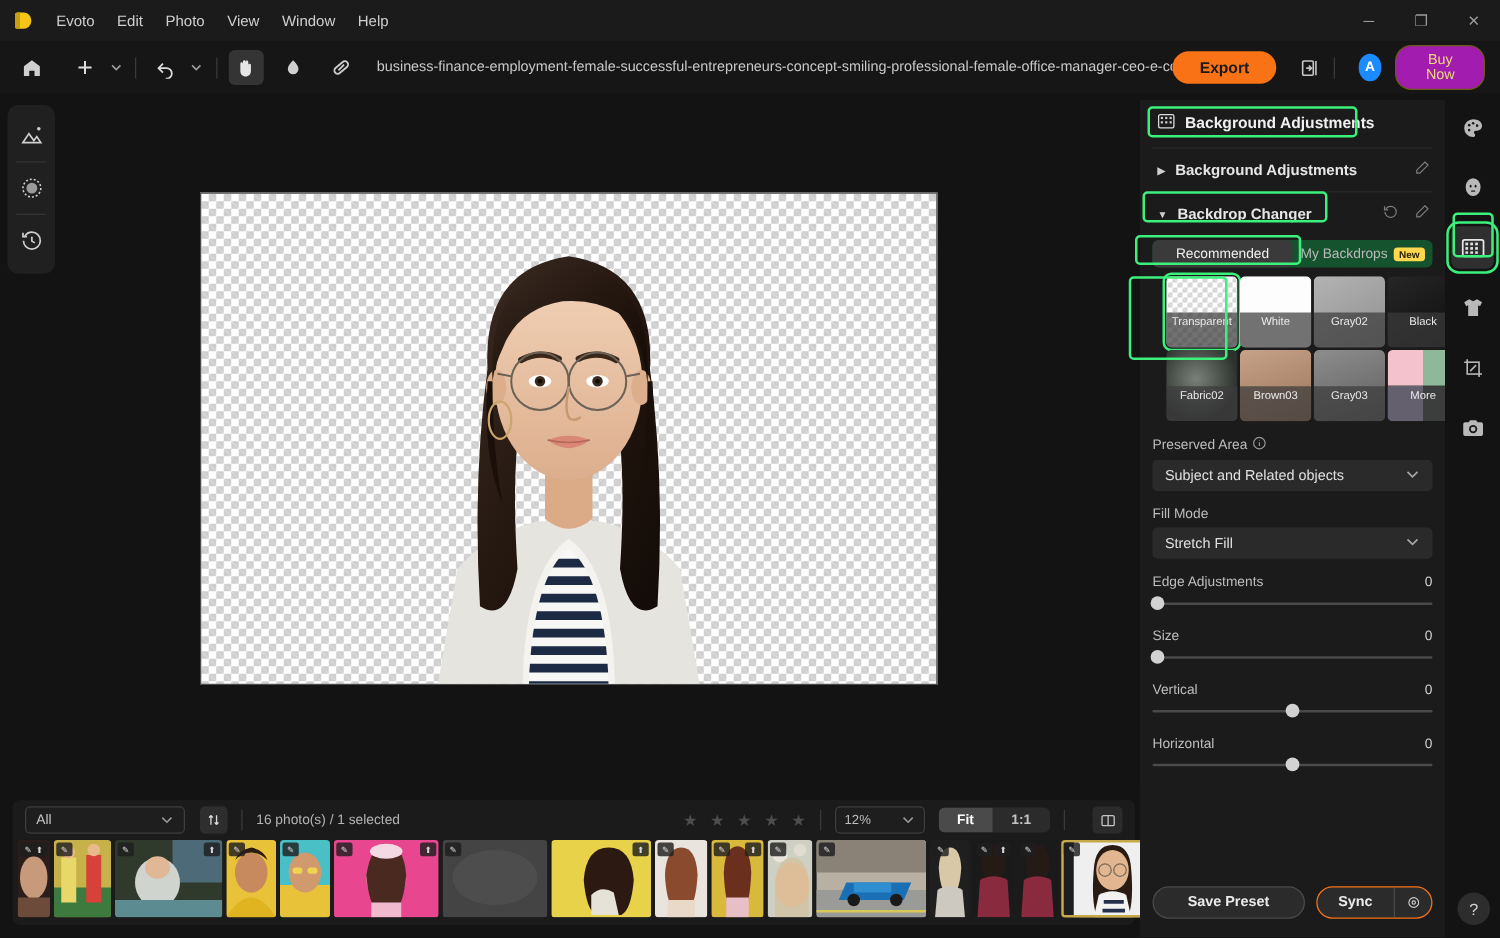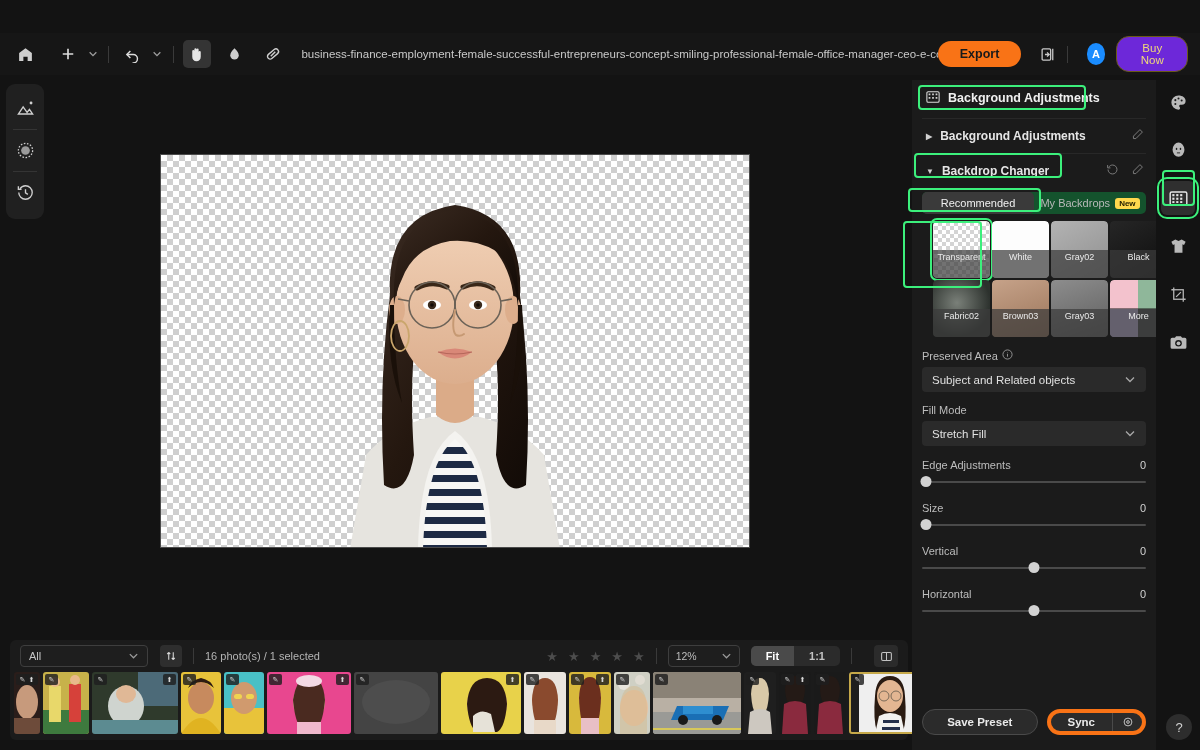--- a/index.html
+++ b/index.html
@@ -61,21 +61,21 @@
   .share-btn {
     width: 26px; height: 24px; margin-left: 16px; display: flex;
     align-items: center; justify-content: center; color: #c9c9c9;
   }
   .avatar {
     width: 22px; height: 22px; border-radius: 50%; background: #1a8cff; color: #fff;
     font-size: 11px; font-weight: bold; display: flex; align-items: center;
     justify-content: center; margin-left: 12px;
   }
   .buy-btn {
-    margin-left: 11px; border: 1px solid #6b5a18; color: #efd97a; background: #6d28d9;
+    margin-left: 11px; border: 1px solid #6b5a18; color: #efd97a; background: #a21caf;
     font-size: 11.5px; border-radius: 13px; padding: 5px 15px;
   }
 
   
   .left-rail {
     position: absolute; left: 6px; top: 84px; width: 38px; height: 135px;
     background: #202020; border-radius: 9px; display: flex; flex-direction: column;
     align-items: center; padding-top: 4px;
   }
   .rail-ico {
@@ -218,21 +218,21 @@
   }
 
   .panel-footer {
     position:absolute; left:0; bottom: 0; width: 244px; height: 56px;
     display:flex; align-items:center; padding: 0 10px; gap: 9px;
   }
   .btn-preset {
     flex: 1; height: 26px; border:1px solid #4a4a4a; background:#2b2b2b; border-radius:13px;
     font-size: 11.5px; color:#eaeaea; display:flex; align-items:center; justify-content:center; font-weight:bold;
   }
-  .sync-group { display:flex; height:26px; border:4px solid #f97316; border-radius:13px; overflow:hidden; background:#2b2b2b; }
+  .sync-group { display:flex; height:26px; border:1px solid #f97316; border-radius:13px; overflow:hidden; background:#2b2b2b; }
   .sync-group .lbl { padding: 0 17px; font-size: 11.5px; color:#eaeaea; display:flex; align-items:center; font-weight:bold; }
   .sync-group .gear { width: 30px; border-left:1px solid #4a4a4a; display:flex; align-items:center; justify-content:center; color:#cfcfcf; font-size:11px; }
 
   
   .right-rail {
     position:absolute; right:0; top:75px; width:44px; height: 675px; background:#131313;
     display:flex; flex-direction:column; align-items:center; padding-top: 10px;
   }
   .rr-ico { width:34px; height:34px; margin-bottom: 14px; display:flex; align-items:center; justify-content:center; color:#b9b9b9; border-radius:6px; }
   .rr-ico.on { background:#2f2f2f; }
@@ -243,20 +243,34 @@
   }
 
   
   .hl { position:absolute; border: 2.5px solid #3cf07c; border-radius: 4px; pointer-events:none; }
 </style>
 </head>
 <body>
 
 <div id="app">
 
+  <div class="titlebar">
+    <div class="logo-mark"></div>
+    <div class="menu-item">Evoto</div>
+    <div class="menu-item">Edit</div>
+    <div class="menu-item">Photo</div>
+    <div class="menu-item">View</div>
+    <div class="menu-item">Window</div>
+    <div class="menu-item">Help</div>
+    <div class="win-controls">
+      <div class="win-btn">─</div>
+      <div class="win-btn">❐</div>
+      <div class="win-btn close">✕</div>
+    </div>
+  </div>
 
   <div class="toolbar">
     <div style="width:10px"></div>
     <div class="tb-btn">
       <svg width="17" height="17" viewBox="0 0 24 24" fill="#cfcfcf">
           <path d="M12 3L3 10v11h6v-6h6v6h6V10z"></path>
         </svg>
     </div>
     <div style="width:10px"></div>
     <div class="tb-btn">

